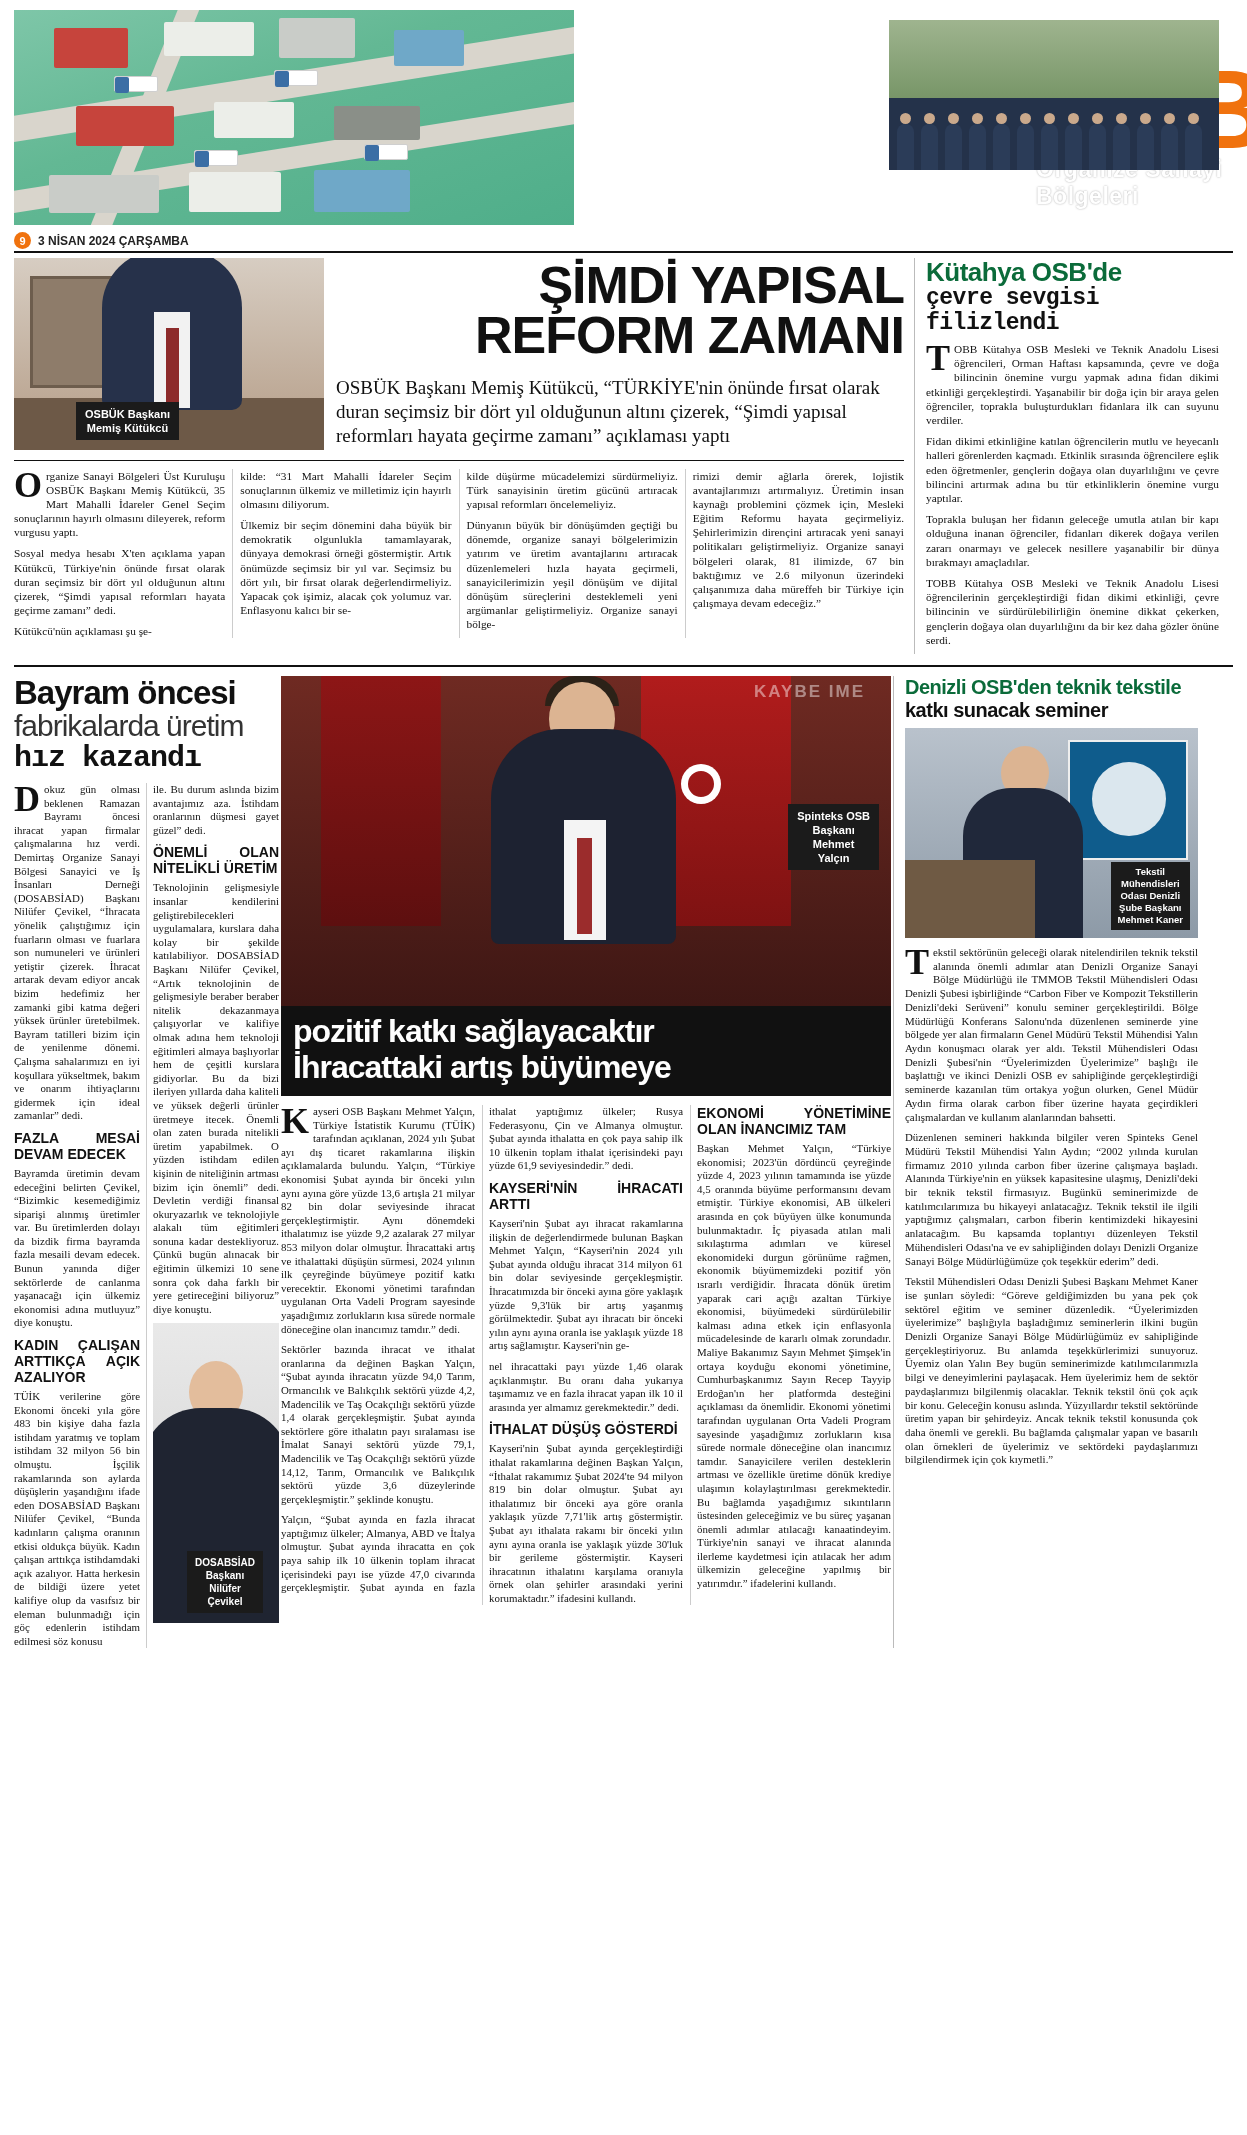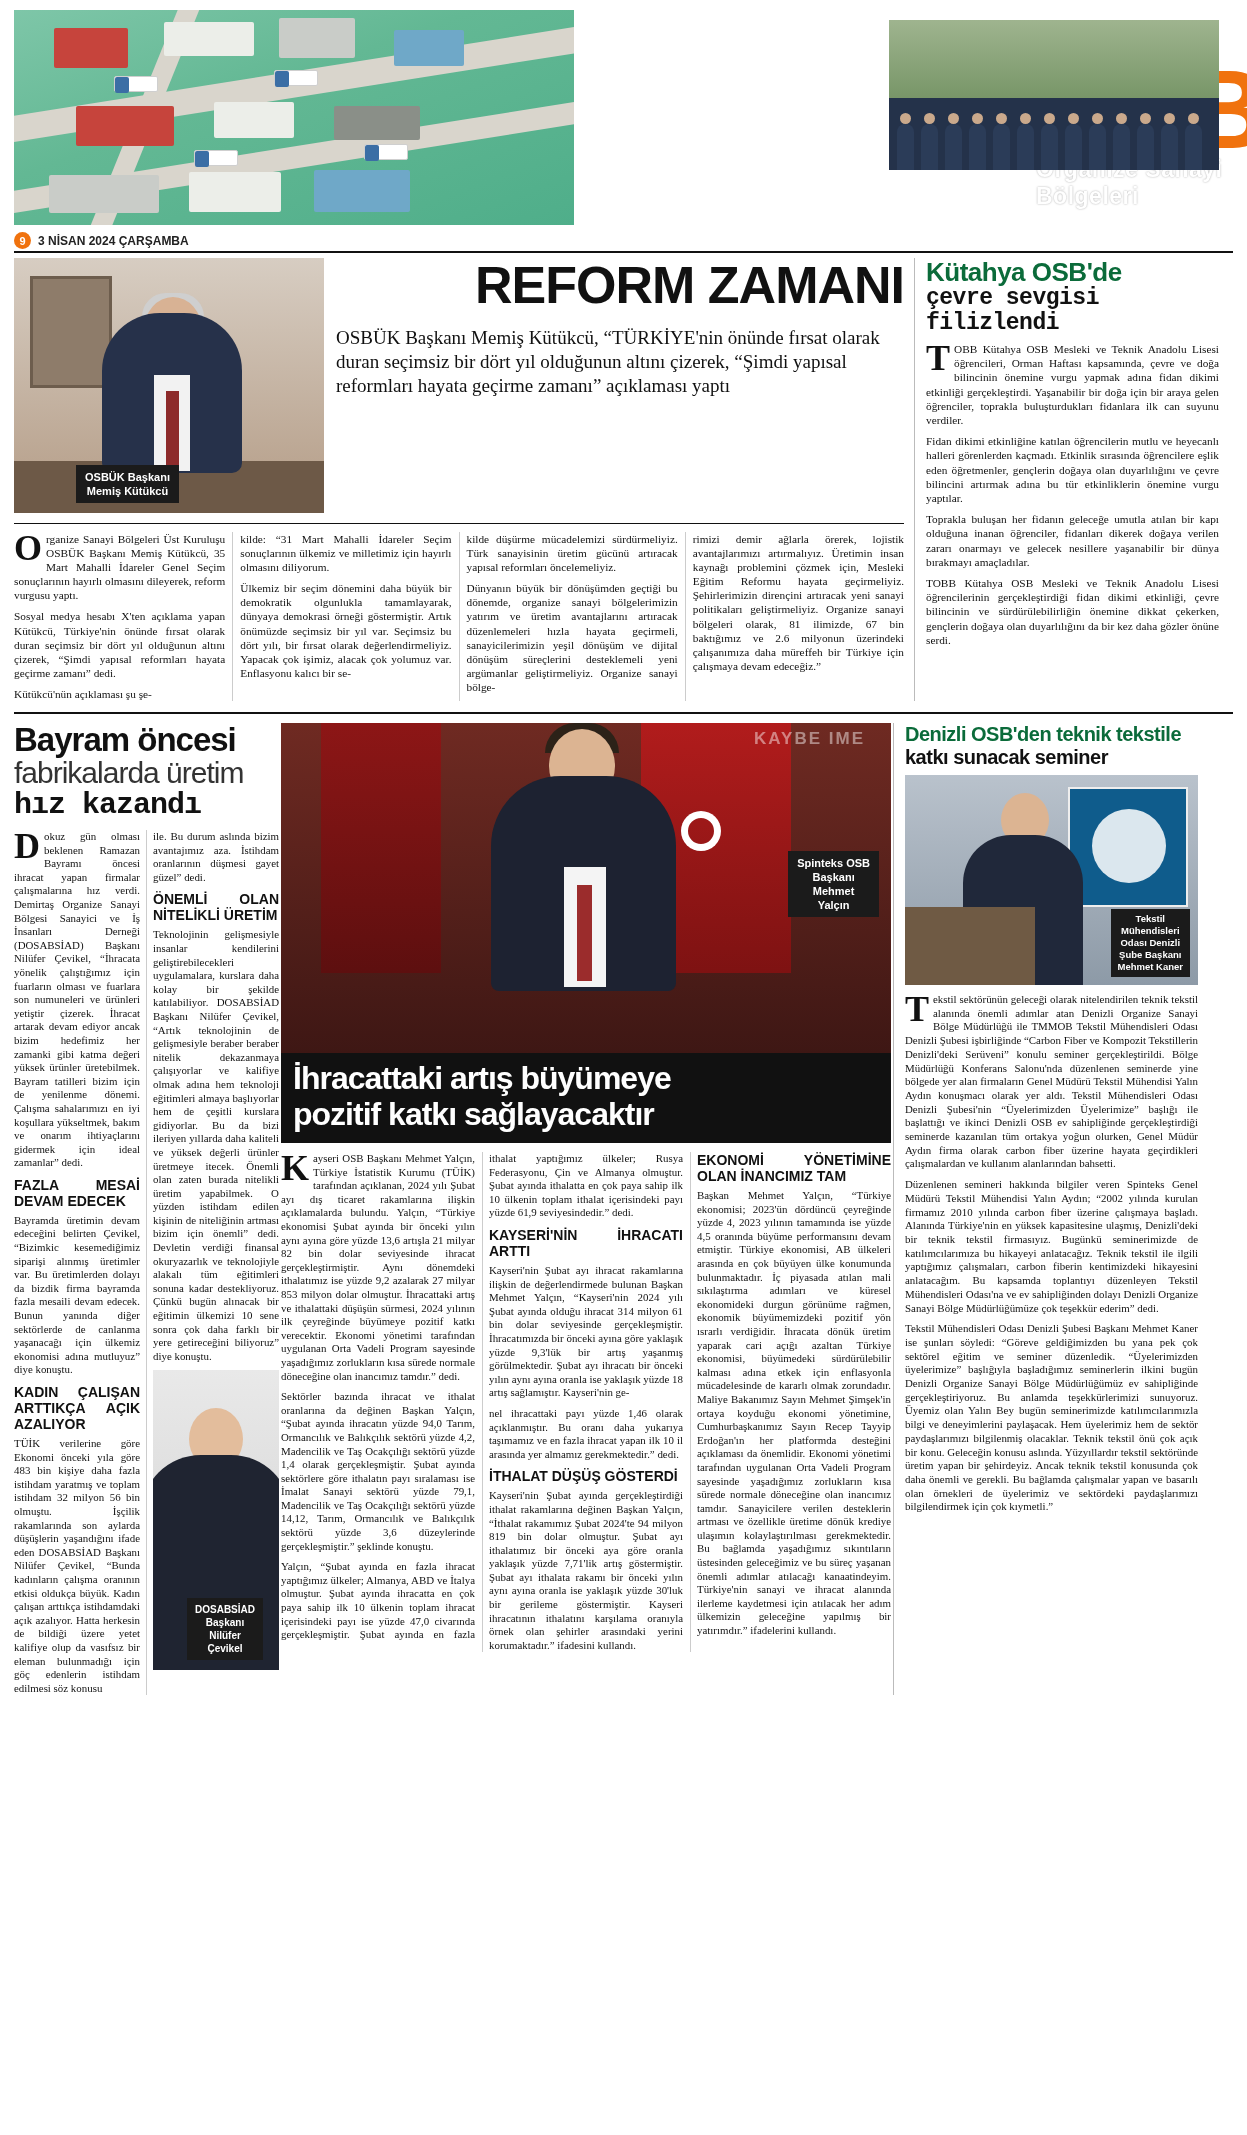--- a/index.html
+++ b/index.html
@@ -86,21 +86,21 @@
   
   .body-grid { position:absolute; left:14px; top:258px; right:14px; }
 
   
   .top-section { display:flex; gap:10px; }
   .top-main { width:890px; }
   .top-right { width:305px; border-left:1px solid #bbb; padding-left:11px; }
 
   .lead-flex { display:flex; gap:12px; }
   .lead-photo {
-    width:310px; height:255px; position:relative; overflow:hidden; flex:none;
+    width:310px; height:192px; position:relative; overflow:hidden; flex:none;
     background:linear-gradient(180deg,#cfc2b4 0%,#b6a08c 100%);
   }
   .lp-wall { position:absolute; inset:0; background:linear-gradient(180deg,#d7cdc2 0%,#b49c86 100%); }
   .lp-frame { position:absolute; left:16px; top:18px; width:82px; height:112px; background:#8e7c6a; border:3px solid #6d5d4d; }
   .lp-desk { position:absolute; left:0; right:0; bottom:0; height:52px; background:#6d5947; }
   .lp-person { position:absolute; left:88px; bottom:40px; width:140px; height:160px; background:#26314a; border-radius:58px 58px 10px 10px; }
   .lp-head { position:absolute; left:130px; bottom:150px; width:58px; height:66px; border-radius:50%; background:#d8b294; }
   .lp-hair { position:absolute; left:128px; bottom:196px; width:62px; height:24px; border-radius:30px 30px 0 0; background:#cfcfcf; }
   .lp-shirt { position:absolute; left:140px; bottom:42px; width:36px; height:96px; background:#f2f2f2; }
   .lp-tie { position:absolute; left:152px; bottom:48px; width:13px; height:74px; background:#8d2b2b; }
@@ -284,20 +284,21 @@
             <div class="lp-person"></div>
             <div class="lp-shirt"></div>
             <div class="lp-tie"></div>
             <div class="photo-caption">
               <div>OSBÜK Başkanı</div>
               <div>Memiş Kütükcü</div>
             </div>
           </div>
           <div style="flex:1">
             <div class="lead-headline">
+              <div>ŞİMDİ YAPISAL</div>
               <div>REFORM ZAMANI</div>
             </div>
             <div class="lead-deck">OSBÜK Başkanı Memiş Kütükcü, “TÜRKİYE'nin önünde fırsat olarak duran seçimsiz bir dört yıl olduğunun altını çizerek, “Şimdi yapısal reformları hayata geçirme zamanı” açıklaması yaptı</div>
           </div>
         </div>
 
         <div class="rule-mid"></div>
 
         <div class="cols4">
           <p class="dropcap">Organize Sanayi Bölgeleri Üst Kuruluşu OSBÜK Başkanı Memiş Kütükcü, 35 Mart Mahalli İdareler Genel Seçim sonuçlarının hayırlı olmasını dileyerek, reform vurgusu yaptı.</p>
@@ -368,22 +369,22 @@
           <div class="mp-tie"></div>
           <div class="mp-wm">KAYBE IME</div>
           <div class="mp-caption">
             <div>Spinteks OSB</div>
             <div>Başkanı</div>
             <div>Mehmet</div>
             <div>Yalçın</div>
           </div>
         </div>
         <div class="mid-banner">
+          <div>pozitif katkı sağlayacaktır</div>
           <div>İhracattaki artış büyümeye</div>
-          <div>pozitif katkı sağlayacaktır</div>
         </div>
 
         <div class="cols3">
           <p class="dropcap">Kayseri OSB Başkanı Mehmet Yalçın, Türkiye İstatistik Kurumu (TÜİK) tarafından açıklanan, 2024 yılı Şubat ayı dış ticaret rakamlarına ilişkin açıklamalarda bulundu. Yalçın, “Türkiye ekonomisi Şubat ayında bir önceki yılın aynı ayına göre yüzde 13,6 artışla 21 milyar 82 bin dolar seviyesinde ihracat gerçekleştirmiştir. Aynı dönemdeki ithalatımız ise yüzde 9,2 azalarak 27 milyar 853 milyon dolar olmuştur. İhracattaki artış ve ithalattaki düşüşün sürmesi, 2024 yılının ilk çeyreğinde büyümeye pozitif katkı verecektir. Ekonomi yönetimi tarafından uygulanan Orta Vadeli Program sayesinde yaşadığımız zorlukların kısa sürede normale döneceğine olan inancımız tamdır.” dedi.</p>
           <p>Sektörler bazında ihracat ve ithalat oranlarına da değinen Başkan Yalçın, “Şubat ayında ihracatın yüzde 94,0 Tarım, Ormancılık ve Balıkçılık sektörü yüzde 4,2, Madencilik ve Taş Ocakçılığı sektörü yüzde 1,4 olarak gerçekleşmiştir. Şubat ayında sektörlere göre ithalatın payı sıralaması ise İmalat Sanayi sektörü yüzde 79,1, Madencilik ve Taş Ocakçılığı sektörü yüzde 14,12, Tarım, Ormancılık ve Balıkçılık sektörü yüzde 3,6 düzeylerinde gerçekleşmiştir.” şeklinde konuştu.</p>
           <p>Yalçın, “Şubat ayında en fazla ihracat yaptığımız ülkeler; Almanya, ABD ve İtalya olmuştur. Şubat ayında ihracatta en çok paya sahip ilk 10 ülkenin toplam ihracat içerisindeki payı ise yüzde 47,0 civarında gerçekleşmiştir. Şubat ayında en fazla ithalat yaptığımız ülkeler; Rusya Federasyonu, Çin ve Almanya olmuştur. Şubat ayında ithalatta en çok paya sahip ilk 10 ülkenin toplam ithalat içerisindeki payı yüzde 61,9 seviyesindedir.” dedi.</p>
           <div class="subhead">KAYSERİ'NİN İHRACATI ARTTI</div>
           <p>Kayseri'nin Şubat ayı ihracat rakamlarına ilişkin de değerlendirmede bulunan Başkan Mehmet Yalçın, “Kayseri'nin 2024 yılı Şubat ayında olduğu ihracat 314 milyon 61 bin dolar seviyesinde gerçekleşmiştir. İhracatımızda bir önceki ayına göre yaklaşık yüzde 9,3'lük bir artış yaşanmış görülmektedir. Şubat ayı ihracatı bir önceki yılın aynı ayına oranla ise yaklaşık yüzde 18 artış sağlamıştır. Kayseri'nin ge-</p>
           <p>nel ihracattaki payı yüzde 1,46 olarak açıklanmıştır. Bu oranı daha yukarıya taşımamız ve en fazla ihracat yapan ilk 10 il arasında yer almamız gerekmektedir.” dedi.</p>
           <div class="subhead">İTHALAT DÜŞÜŞ GÖSTERDİ</div>

